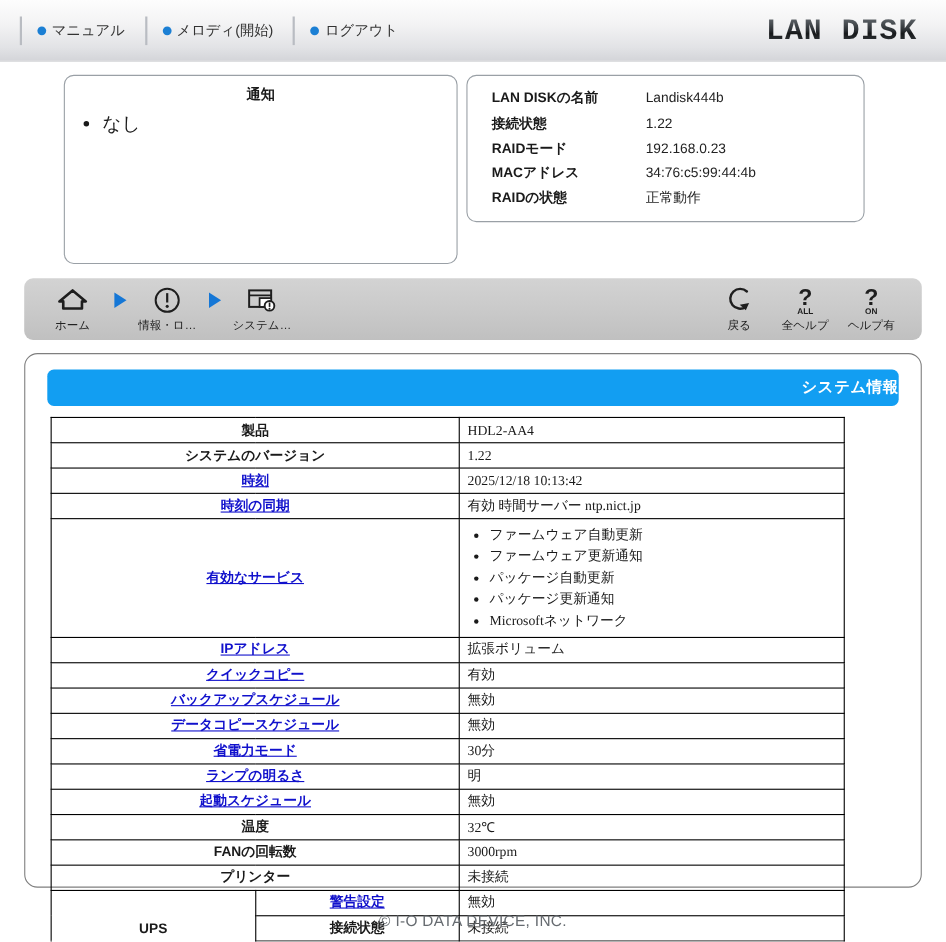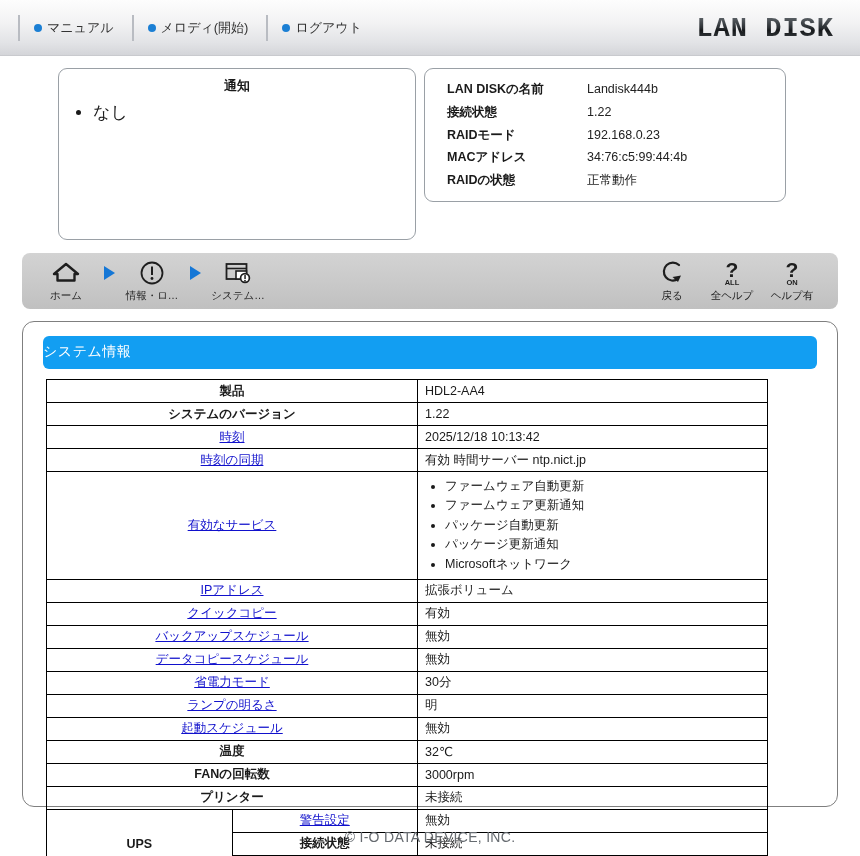--- a/index.html
+++ b/index.html
@@ -176,22 +176,22 @@
     border: 1px solid #7f7f7f;
     border-radius: 12px;
     background: #fff;
     box-sizing: border-box;
     padding: 14px 20px 18px 20px;
     height: 486px;
   }
   .card-title {
     background: #129ef2;
     color: #ffffff;
-    text-align: left;
-    font-weight: normal;
+    text-align: right;
+    font-weight: bold;
     font-size: 14px;
     border-radius: 6px;
     padding: 7px 0 8px 0;
     letter-spacing: 0.5px;
   }
 
   
   .sys-table {
     border-collapse: collapse;
     width: 722px;
@@ -207,25 +207,26 @@
   }
   .sys-label {
     text-align: center;
     font-weight: bold;
     width: 358px;
   }
   .sys-value {
     text-align: left;
     padding-left: 7px !important;
     font-weight: normal;
+    font-family: Liberation Serif, serif;
   }
   .lnk {
     color: #1111cc;
     text-decoration: underline;
-    font-weight: normal;
+    font-weight: bold;
     cursor: pointer;
   }
   .svc-list {
     margin: 3px 0 3px 0;
     padding-left: 20px;
     line-height: 1.55;
   }
   .svc-list li { font-size: 12.5px; }
   .ups-label {
     text-align: center;

